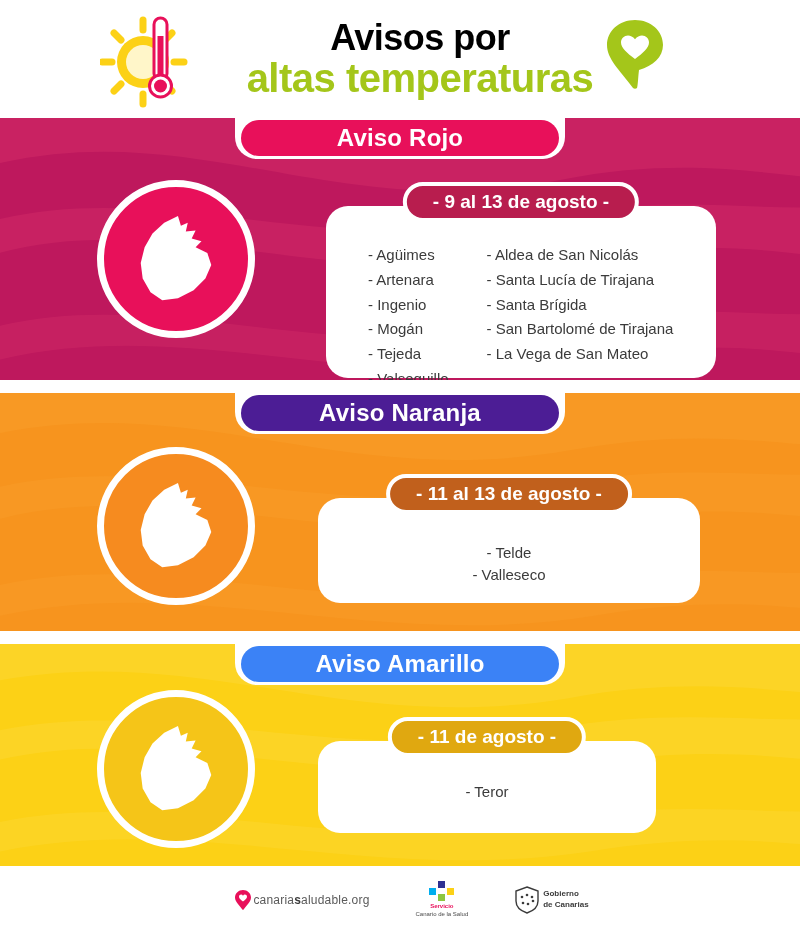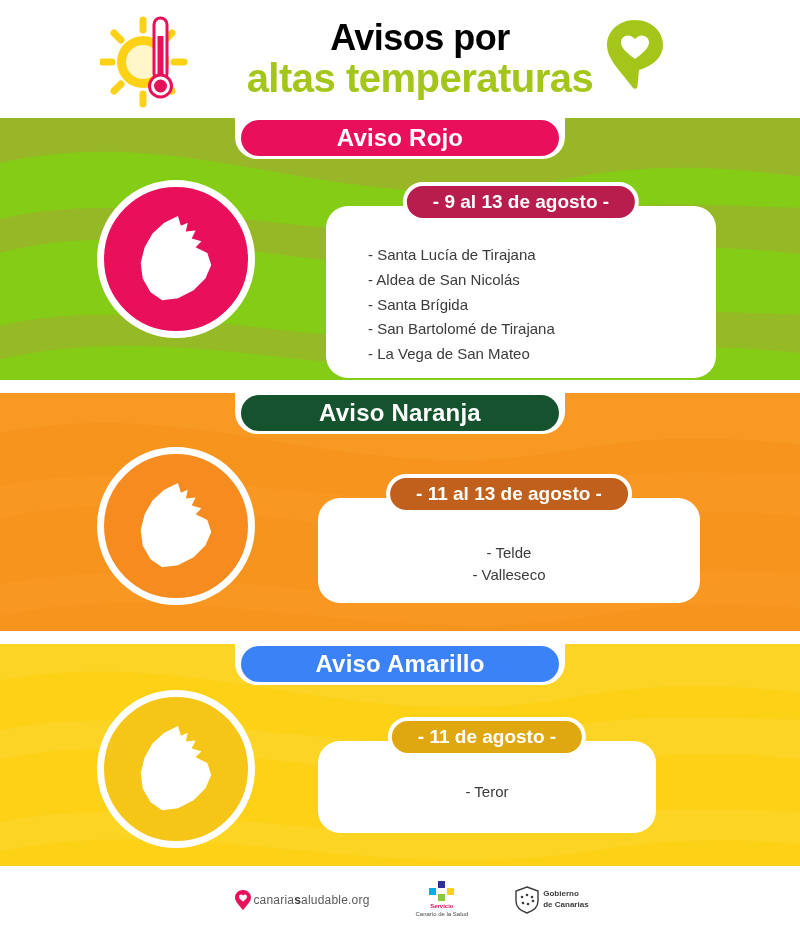--- a/index.html
+++ b/index.html
@@ -52,21 +52,21 @@
     right: 135px; top: 18px;
     width: 60px; height: 72px;
   }
 
   
   .band {
     position: relative;
     width: 800px;
     overflow: hidden;
   }
-  .band-red    { height: 262px; background: #84cc16; }
+  .band-red    { height: 262px; background: #be185d; }
   .band-orange { height: 238px; background: #f7941e; }
   .band-yellow { height: 222px; background: #fcd116; }
   .gap { height: 13px; background: #ffffff; }
 
   .band .wave {
     position: absolute;
     left: 0; right: 0;
     height: 120%;
     opacity: 0.33;
     pointer-events: none;
@@ -92,21 +92,21 @@
     border-radius: 18px;
     display: flex;
     align-items: center;
     justify-content: center;
     font-size: 24px;
     font-weight: bold;
     color: #ffffff;
     letter-spacing: 0.2px;
   }
   .tab-red    { background: #e8105a; }
-  .tab-orange { background: #14532d; }
+  .tab-orange { background: #4c1d95; }
   .tab-yellow { background: #3b82f6; }
 
   
   .island-circle {
     position: absolute;
     left: 97px;
     width: 158px; height: 158px;
     border-radius: 50%;
     border: 7px solid #ffffff;
     display: flex;
@@ -263,22 +263,30 @@
     <div class="island-circle ic-red">
       <svg viewBox="0 0 100 100">
         <path d="M52 6 L55 16 L62 13 L60 22 L70 21 L66 29 L76 32 L70 38 L82 44 L86 56 L80 70 L68 82 L52 90 L36 92 L24 84 L16 70 L14 54 L18 38 L26 24 L38 13 Z" fill="#ffffff"></path>
       </svg>
     </div>
 
     <div class="card card-red">
       <div class="date-pill pill-red">- 9 al 13 de agosto -</div>
       <div class="muni-cols">
         <div class="muni-col">
+          <span class="muni">- Agüimes</span>
+          <span class="muni">- Artenara</span>
+          <span class="muni">- Ingenio</span>
+          <span class="muni">- Mogán</span>
+          <span class="muni">- Tejeda</span>
+          <span class="muni">- Valsequillo</span>
+        </div>
+        <div class="muni-col">
+          <span class="muni">- Aldea de San Nicolás</span>
           <span class="muni">- Santa Lucía de Tirajana</span>
-          <span class="muni">- Aldea de San Nicolás</span>
           <span class="muni">- Santa Brígida</span>
           <span class="muni">- San Bartolomé de Tirajana</span>
           <span class="muni">- La Vega de San Mateo</span>
         </div>
       </div>
     </div>
   </div>
 
   <div class="gap"></div>
 

